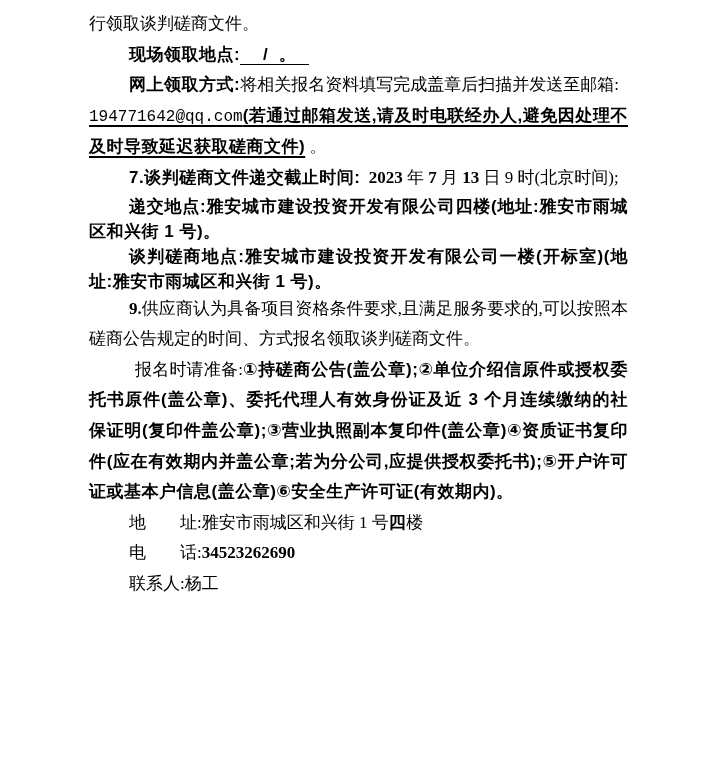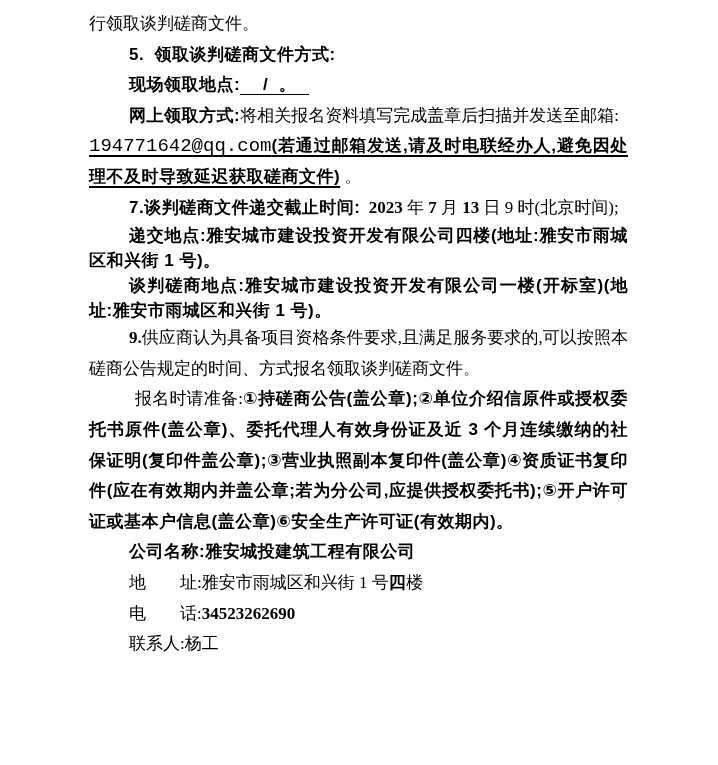--- a/index.html
+++ b/index.html
@@ -23,62 +23,60 @@
     font-weight:bold;
     font-family:"Liberation Sans","DejaVu Sans",sans-serif;
     letter-spacing:0.5px;
   }
   .bn{
     font-weight:bold;
     font-family:Liberation Serif, serif;
   }
   .mono{
     font-family:"Liberation Mono","DejaVu Sans Mono",monospace;
-    font-size:19px;
+    font-size:16px;
   }
   .u{
     text-decoration:underline;
     text-decoration-thickness:1.6px;
     text-underline-offset:4px;
   }
   .blank{
     border-bottom:1.8px solid #000;
     white-space:pre;
     padding:0 2px;
   }
 </style>
 </head>
 <body>
 
 <div class="page">
 
   <p><span>行领取谈判磋商文件。</span></p>
 
-  <p class="ind"><span class="b">5.&nbsp;&nbsp;领取谈判磋商文件方式:</span></p>
 
   <p class="ind"><span class="b">现场领取地点:</span><span class="b blank">&nbsp;&nbsp;&nbsp;&nbsp;/&nbsp;&nbsp;。&nbsp;&nbsp;</span></p>
 
   <p class="ind"><span class="b">网上领取方式:</span><span>将相关报名资料填写完成盖章后扫描并发送至邮箱:</span></p>
 
   <p><span class="u"><span class="mono">194771642@qq.com</span><span class="b">(若通过邮箱发送,请及时电联经办人,避免因处理不及时导致延迟获取磋商文件)</span></span><span>&nbsp;。</span></p>
 
   <p class="ind"><span class="b">7.谈判磋商文件递交截止时间:</span><span class="bn">&nbsp;&nbsp;2023</span><span> 年 </span><span class="bn">7</span><span> 月 </span><span class="bn">13</span><span> 日 9 时(北京时间);</span></p>
 
 
 
   <p class="ind tight"><span class="b">递交地点:雅安城市建设投资开发有限公司四楼(地址:雅安市雨城区和兴街 1 号)。</span></p>
 
   <p class="ind tight"><span class="b">谈判磋商地点:雅安城市建设投资开发有限公司一楼(开标室)(地址:雅安市雨城区和兴街 1 号)。</span></p>
 
   <p class="ind"><span class="bn">9.</span><span>供应商认为具备项目资格条件要求,且满足服务要求的,可以按照本磋商公告规定的时间、方式报名领取谈判磋商文件。</span></p>
 
   <p class="ind3"><span>报名时请准备:</span><span class="b">①持磋商公告(盖公章);②单位介绍信原件或授权委托书原件(盖公章)、委托代理人有效身份证及近 3 个月连续缴纳的社保证明(复印件盖公章);③营业执照副本复印件(盖公章)④资质证书复印件(应在有效期内并盖公章;若为分公司,应提供授权委托书);⑤开户许可证或基本户信息(盖公章)⑥安全生产许可证(有效期内)。</span></p>
 
 
-  <p class="ind"><span class="b">公司名称:</span><span class="b">雅安城投建筑工程有限公司</span></p>
 
   <p class="ind"><span>地　　址:</span><span>雅安市雨城区和兴街 1 号</span><span class="b">四</span><span>楼</span></p>
 
   <p class="ind"><span>电　　话:</span><span class="bn">34523262690</span></p>
 
   <p class="ind"><span>联系人:</span><span>杨工</span></p>
 
 </div>
 
 </body></html>

